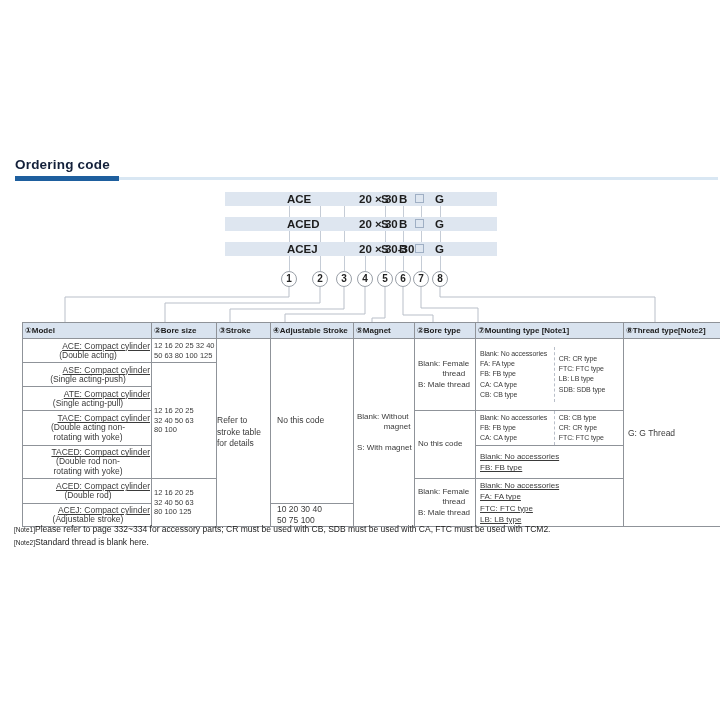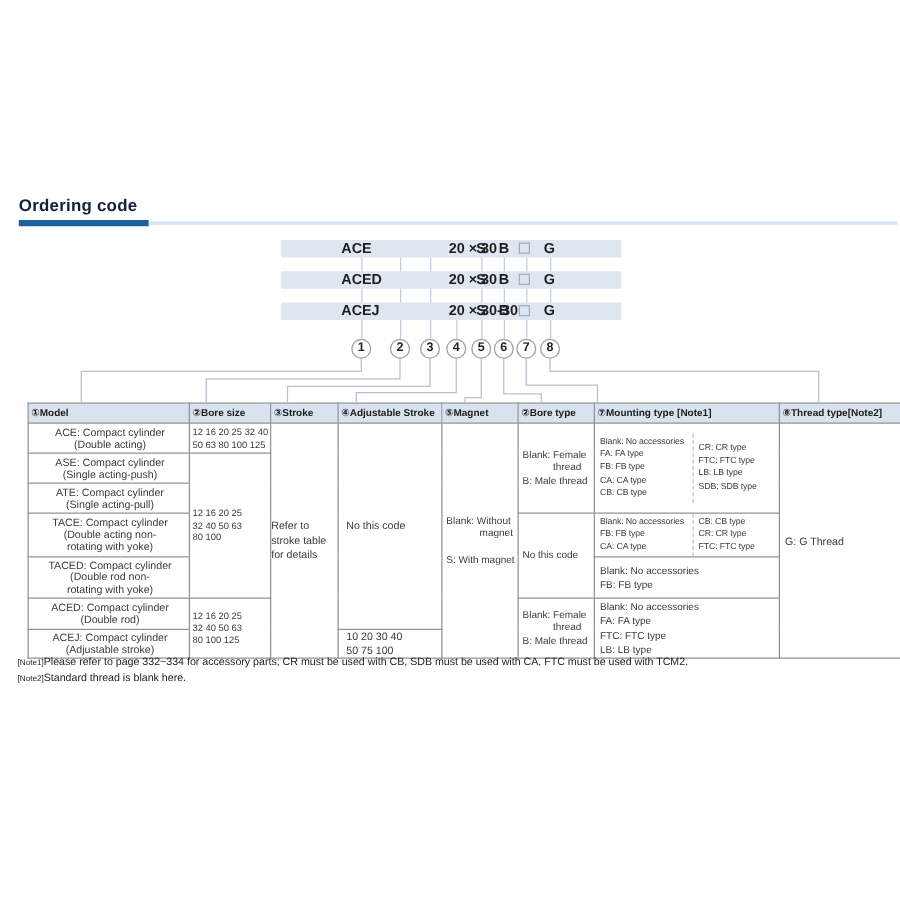--- a/index.html
+++ b/index.html
@@ -7,21 +7,21 @@
   #page { position:relative; width:720px; height:720px; background:#ffffff; overflow:hidden; }
 
   
   .title { position:absolute; left:15px; top:157px; font-size:13.5px; font-weight:bold; color:#13203a; letter-spacing:.2px; }
   .rule-dark  { position:absolute; left:15px;  top:176px; width:104px; height:5px; background:#1e5f9e; }
   .rule-light { position:absolute; left:119px; top:177px; width:599px; height:3px; background:#d9e7f3; }
 
   
   .codebar { position:absolute; left:225px; width:272px; height:14px; background:#dee6f0; z-index:2; }
   .codebar span { position:absolute; top:0; line-height:14px; font-size:11.5px; font-weight:bold; color:#1d1d1d; white-space:nowrap; }
-  .tok-model { left:48px;text-align:right; }
+  .tok-model { left:62px;text-align:right; }
   .tok-size  { left:86px;margin-left:48px; }
   .tok-s { left:156px; }
   .tok-b { left:174px; }
   .tok-g { left:210px; }
   .tok-box { position:absolute; left:190px; top:2px; width:9px; height:9px; border:1.5px solid #9fafc4; background:transparent; }
 
   
   .vline { position:absolute; width:1px; background:#c5ccd6; z-index:1; }
 
   
@@ -31,33 +31,33 @@
   .elbows { position:absolute; left:0; top:287px; width:720px; height:35px; }
   .elbows polyline { fill:none; stroke:#b9bfc9; stroke-width:1; }
 
   
   table.spec { position:absolute; left:22px; top:322px; width:704px; border-collapse:collapse; table-layout:fixed; }
   table.spec th, table.spec td { border:1px solid #8f9399; vertical-align:middle; color:#3a3a3a; }
   table.spec th { background:#d9e3ef; font-size:8px; font-weight:bold; color:#1b1b1b; text-align:left; padding:1px 0 1px 2px; white-space:nowrap; overflow:hidden; }
   tr.rh { height:16px; } tr.r1,tr.r2,tr.r3 { height:24px; } tr.r4 { height:35px; } tr.r5 { height:27px; } tr.r6 { height:25px; } tr.r7 { height:22px; }
 
   td.model { padding:1px 1px 1px 3px; }
-  .mname { font-size:8.5px; text-align:center; white-space:nowrap; }
+  .mname { font-size:8.5px; text-align:right; white-space:nowrap;text-decoration:underline; }
   .mdesc { font-size:8.5px; text-align:center; white-space:pre-line; line-height:1.15; }
   td.bore { font-size:7.5px; padding-left:2px; white-space:pre-wrap; line-height:1.3; }
   td.stroke-cell { font-size:8.5px; text-align:left; white-space:pre-line; line-height:1.35; }
   td.adj { font-size:8.5px; padding-left:6px; white-space:pre-wrap; line-height:1.3; }
   td.magnet { font-size:8px; padding-left:3px; white-space:pre-wrap; line-height:1.3; }
   td.rod { font-size:8px; padding-left:3px; white-space:pre-wrap; line-height:1.3; }
   td.mount { padding:0; }
   .mount-split { display:flex; align-items:center; width:100%; }
   .mlist { flex:1.15; font-size:7px; letter-spacing:-0.1px; white-space:pre; line-height:1.45; padding:2px 0 2px 4px; }
   .mlist.right { flex:1; border-left:1px dashed #b9bfc9; align-self:stretch; display:flex; align-items:center; }
   .mlist.right > div { white-space:pre; }
-  td.mount-plain { font-size:8px; padding-left:4px; white-space:pre-wrap; line-height:1.4; }
+  td.mount-plain { font-size:8px; padding-left:4px; white-space:pre-wrap; line-height:1.4;text-decoration:underline; }
   td.thread { font-size:8.5px; padding-left:4px; }
 
   
   .note { position:absolute; left:14px; font-size:8.5px; color:#222; white-space:nowrap; }
   .note .tag { font-size:6.5px; color:#222; }
 </style>
 </head>
 <body>
 
 <div id="page">

